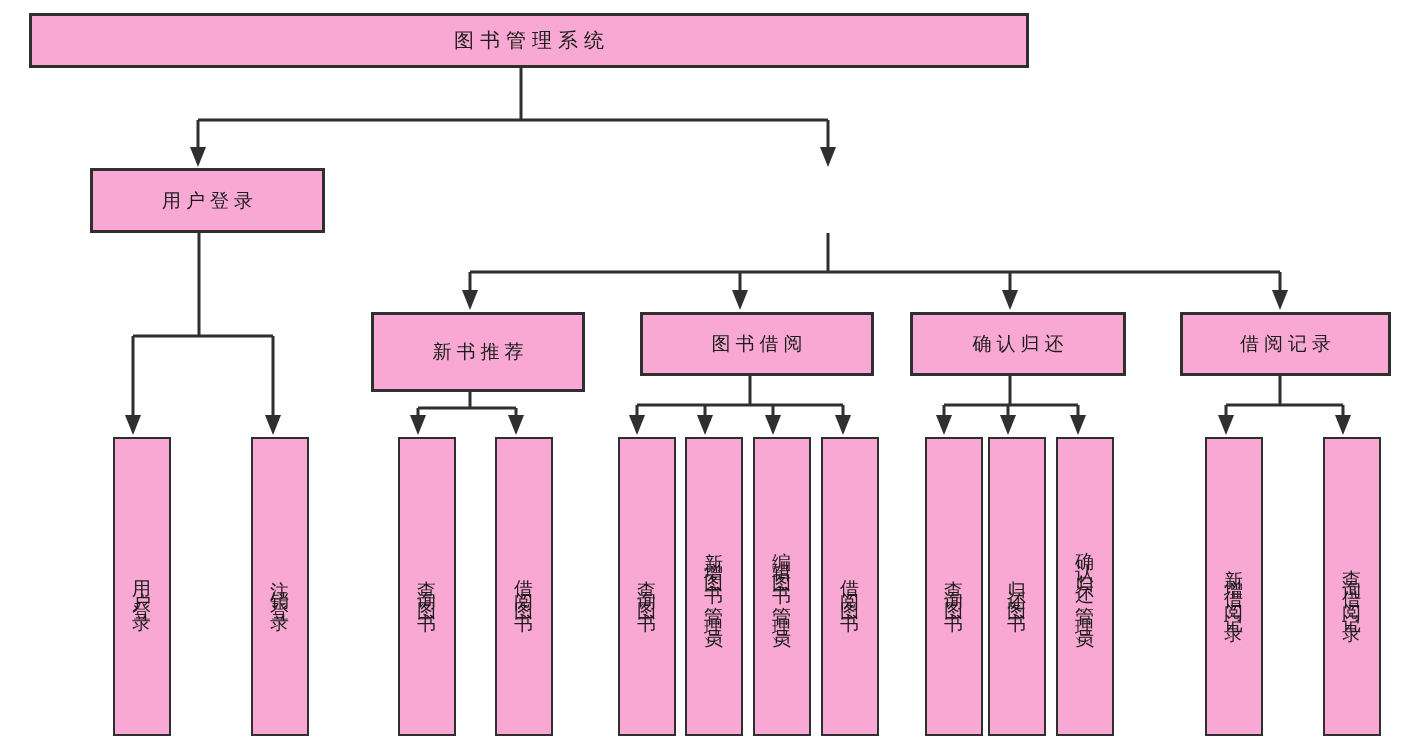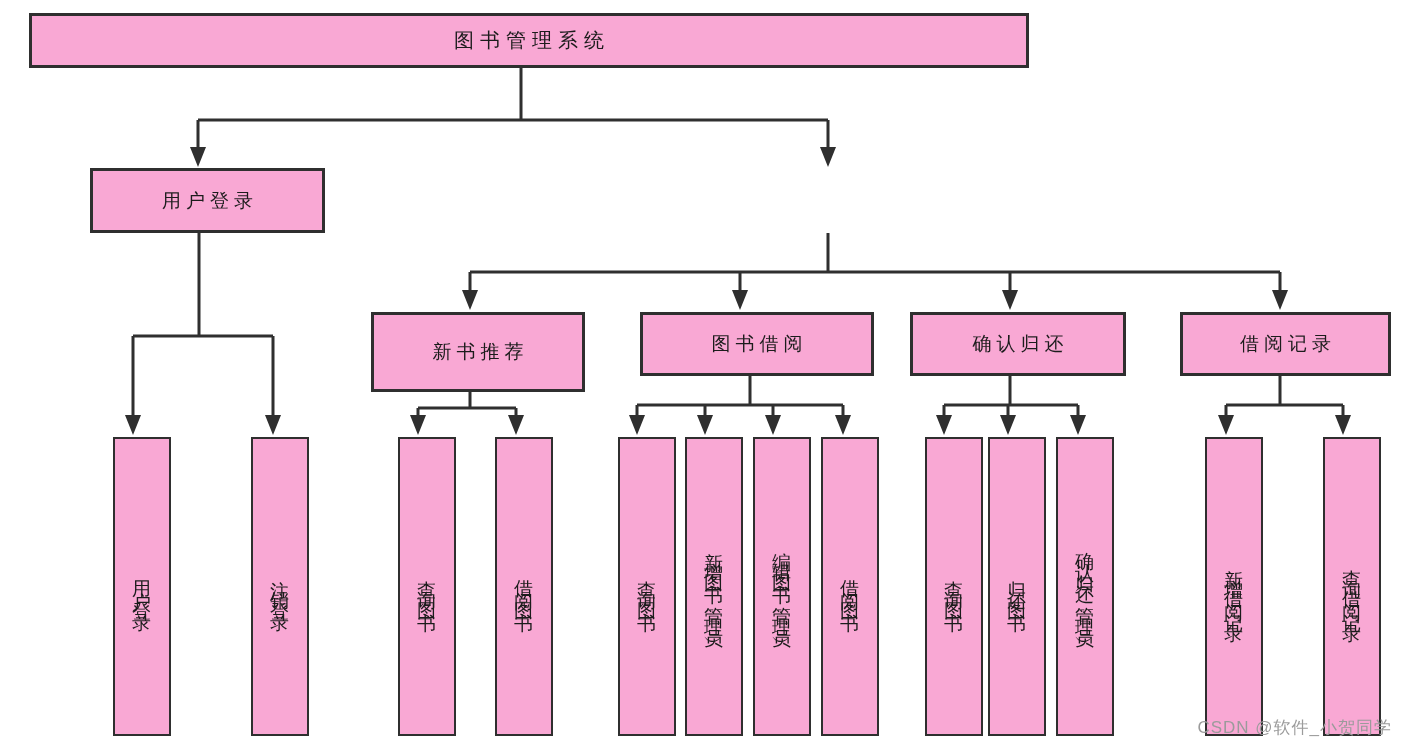--- a/index.html
+++ b/index.html
@@ -173,15 +173,14 @@
     <span class="vtext">确认归还（管理员）</span>
   </div>
 
   <div class="node v" style="left:1197px;">
     <span class="vtext">新增借阅记录</span>
   </div>
   <div class="node v" style="left:1315px;">
     <span class="vtext">查询借阅记录</span>
   </div>
 
-  <div class="watermark">CSDN @软件_小贺同学</div>
 
 </div>
 
 </body></html>

